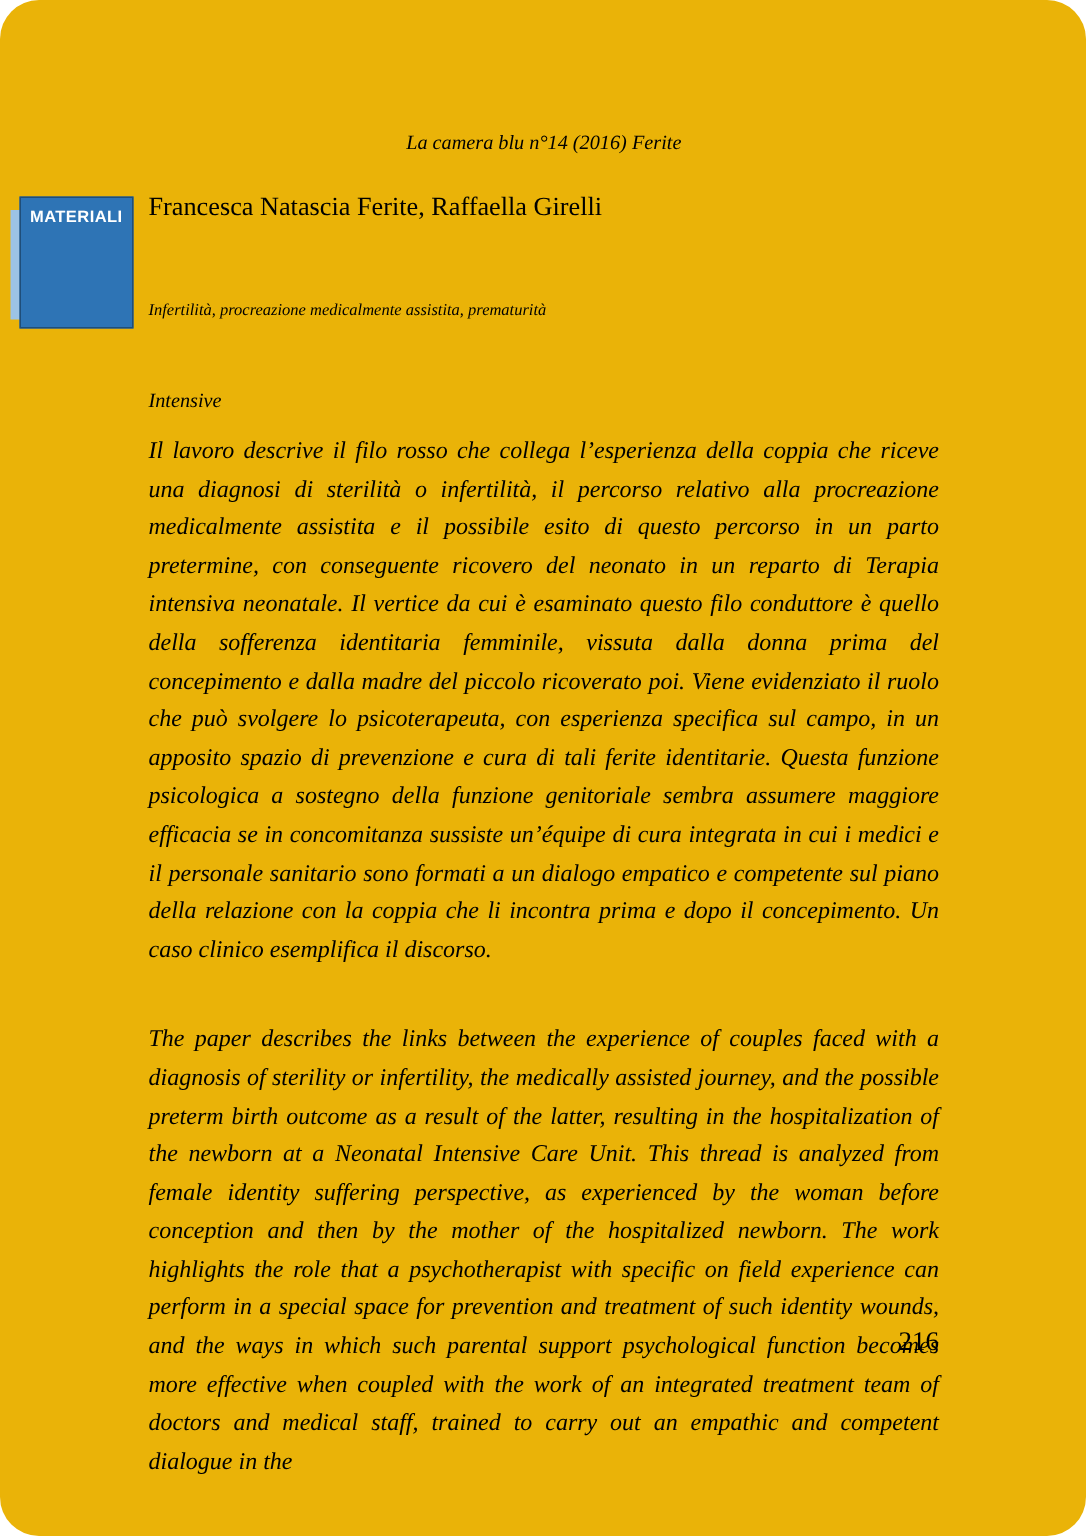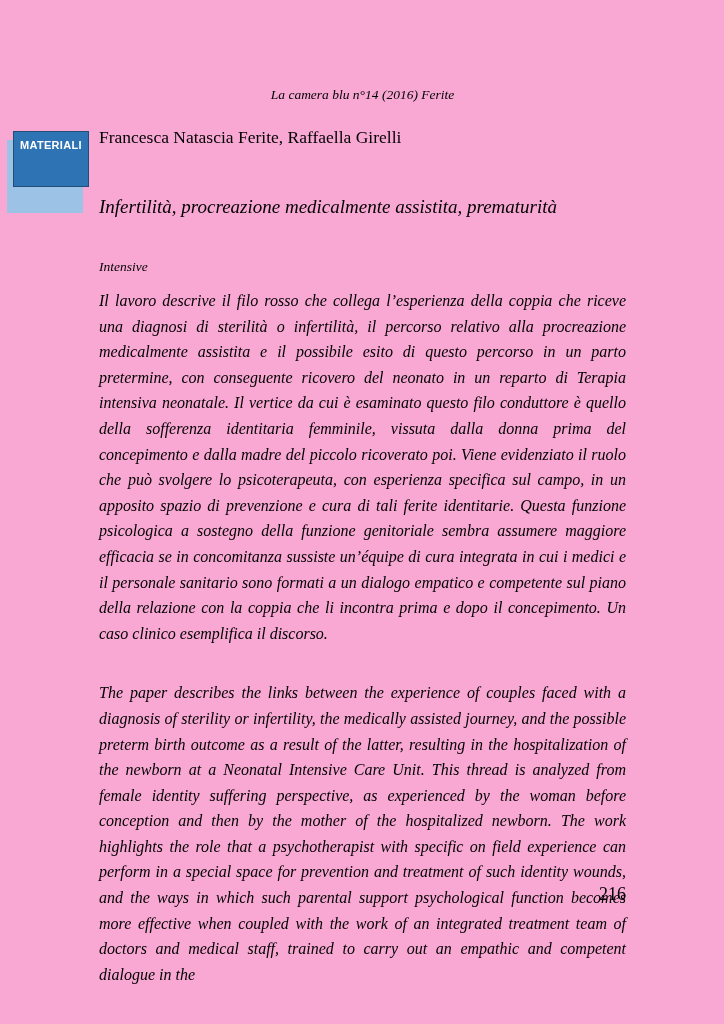--- a/index.html
+++ b/index.html
@@ -4,24 +4,25 @@
 <style>
   html, body {
     margin: 0;
     padding: 0;
     background: #ffffff;
   }
   .page {
     position: relative;
     width: 724px;
     height: 1024px;
-    background: #f9a8d4;
+    background: #eab308;
     font-family: "Liberation Serif", serif;
     color: #000000;
     overflow: hidden;
+    border-radius: 26px;
   }
   .running-head {
     position: absolute;
     top: 86px;
     left: 99px;
     width: 527px;
     text-align: center;
     font-style: italic;
     font-size: 13.5px;
     line-height: 17px;
@@ -39,21 +40,21 @@
     left: 0px;
     top: 9px;
     width: 76px;
     height: 73px;
   }
   .badge-main {
     position: absolute;
     left: 6px;
     top: 0px;
     width: 76px;
-    height: 56px;
+    height: 88px;
     box-sizing: border-box;
     border: 1px solid #1f4e79;
   }
   .badge-text {
     display: block;
     color: #ffffff;
     font-family: "Liberation Sans", sans-serif;
     font-weight: bold;
     font-size: 11px;
     letter-spacing: 0.3px;
@@ -66,21 +67,21 @@
     width: 527px;
   }
   .authors {
     margin: 0;
     font-size: 17.5px;
     font-weight: normal;
     line-height: 22px;
   }
   .article-title {
     margin: 49px 0 0 0;
-    font-size: 19px;
+    font-size: 11px;
     font-weight: normal;
     font-style: italic;
     line-height: 20px;
   }
   .abstract-label {
     margin-top: 41px;
     font-style: italic;
     font-size: 13.5px;
     line-height: 17px;
   }

